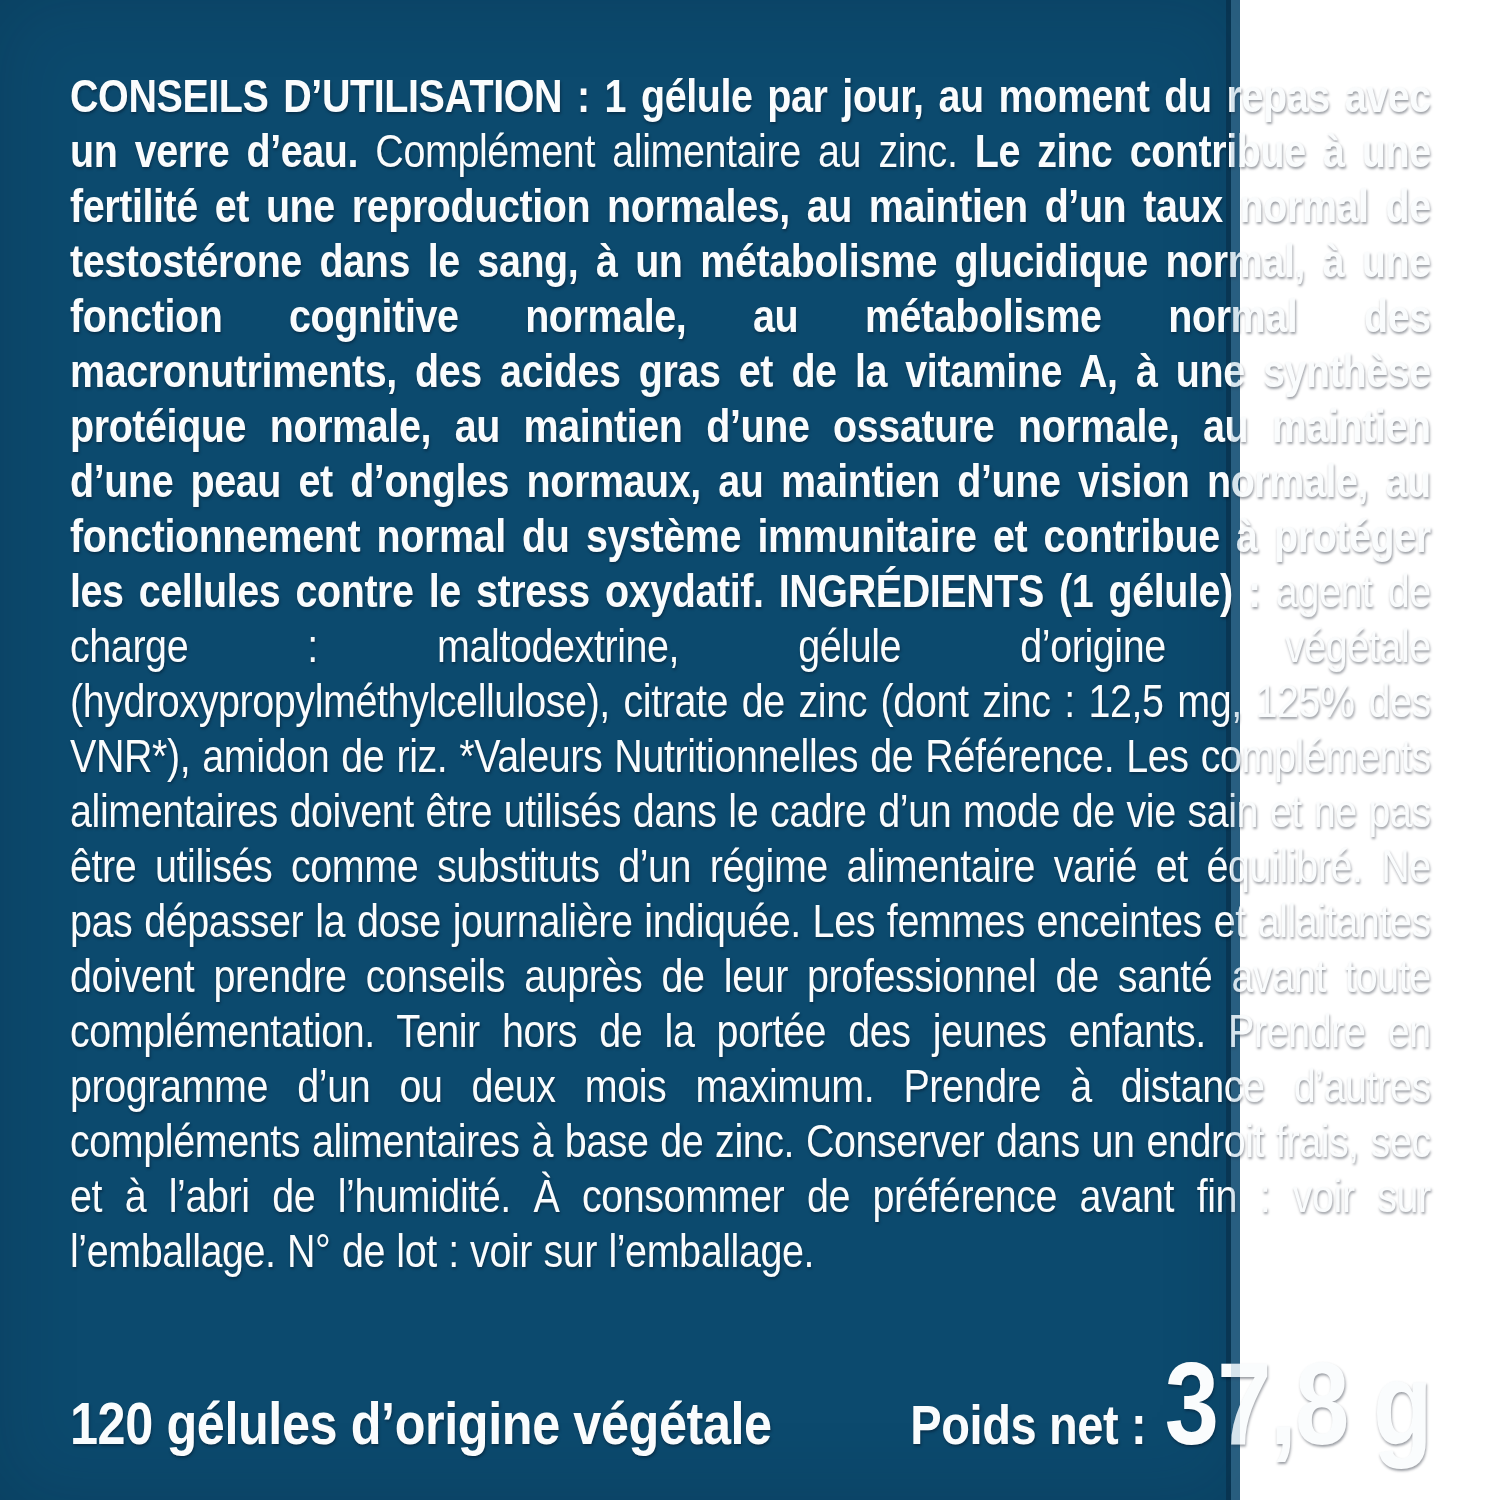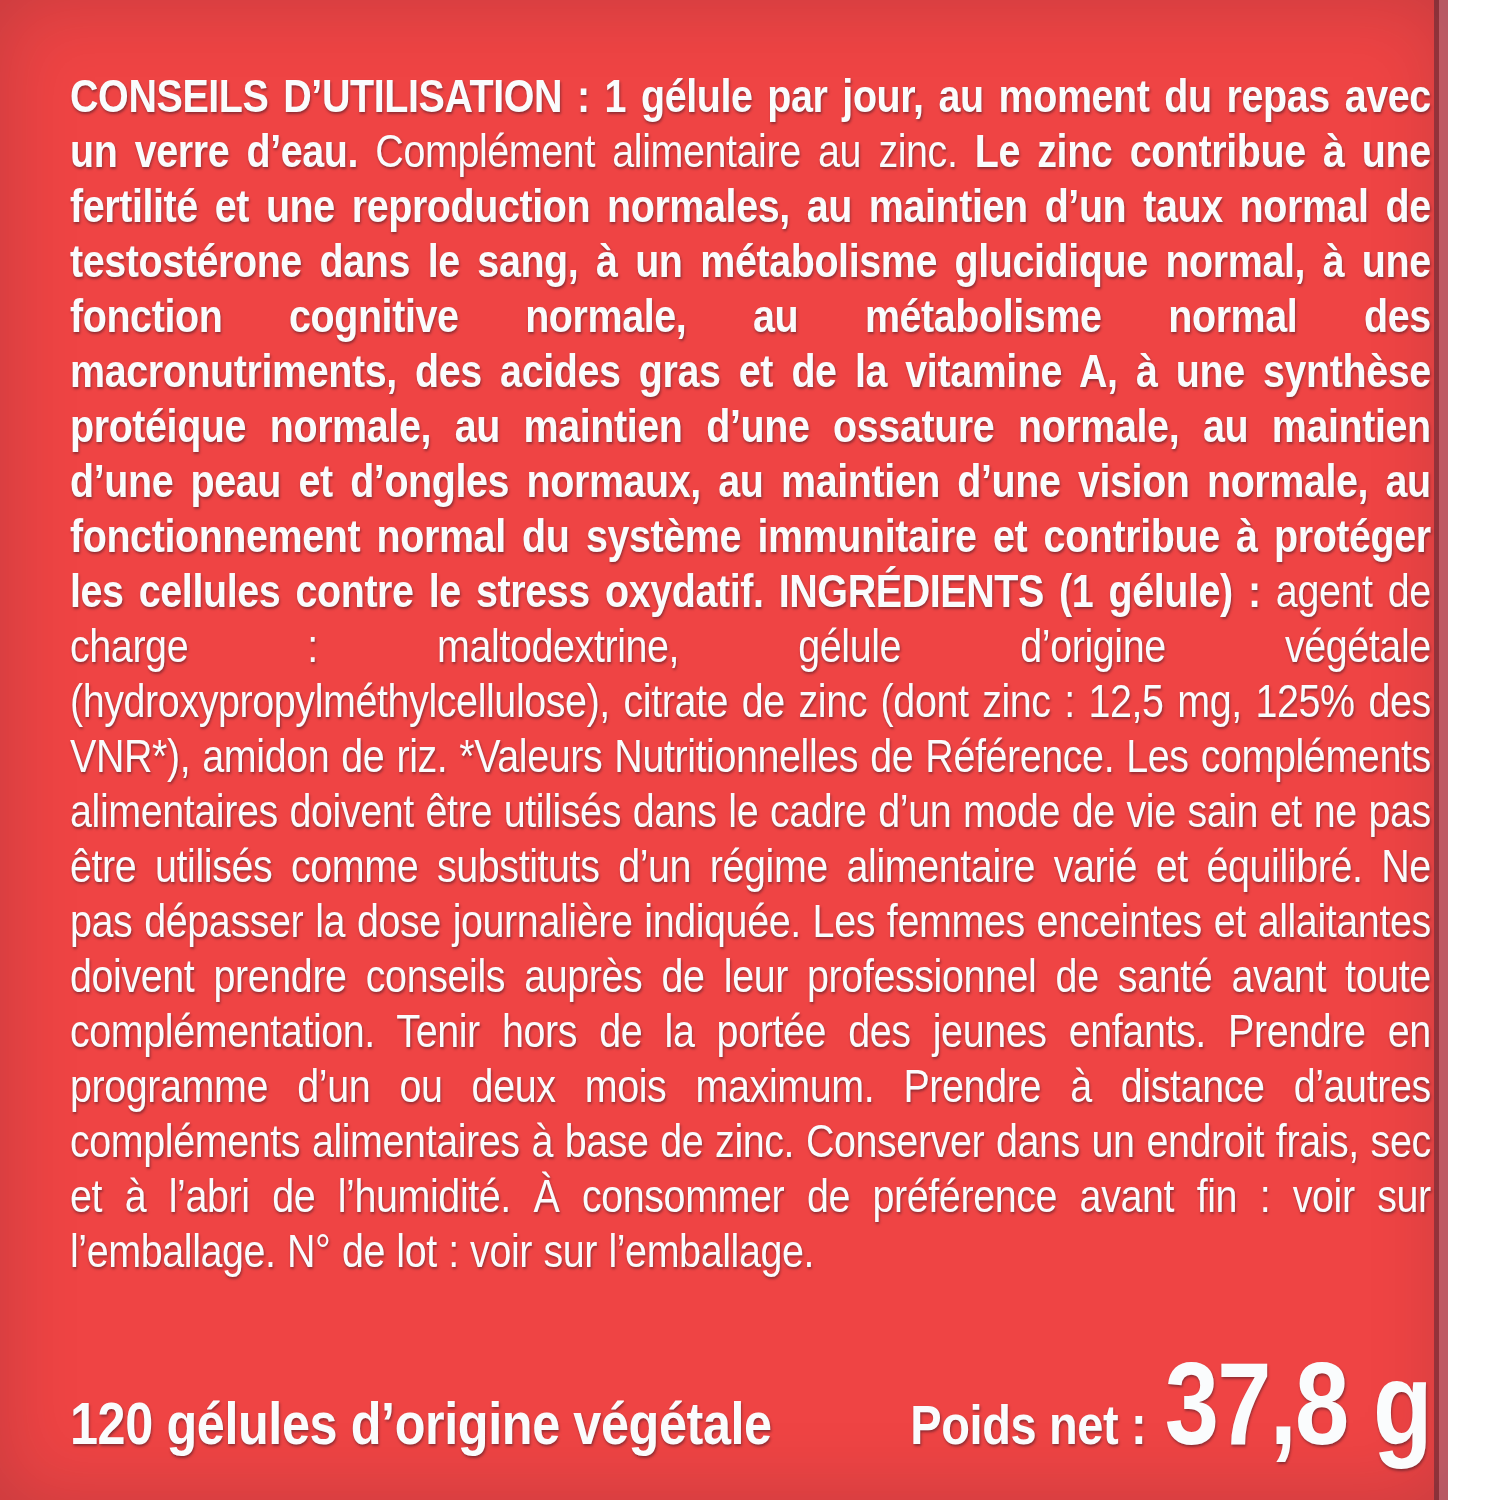--- a/index.html
+++ b/index.html
@@ -5,23 +5,23 @@
   html, body {
     margin: 0;
     padding: 0;
     width: 1500px;
     height: 1500px;
     overflow: hidden;
     font-family: "Liberation Sans", sans-serif;
   }
   .label-panel {
     position: relative;
-    width: 1448px;
+    width: 1240px;
     height: 1500px;
-    background: #ef4444;
+    background: #0c4a6e;
     box-shadow: inset 0 0 80px rgba(0, 20, 40, 0.18);
   }
   
   .label-panel::before {
     content: "";
     position: absolute;
     top: 0;
     right: 9px;
     width: 5px;
     height: 100%;

